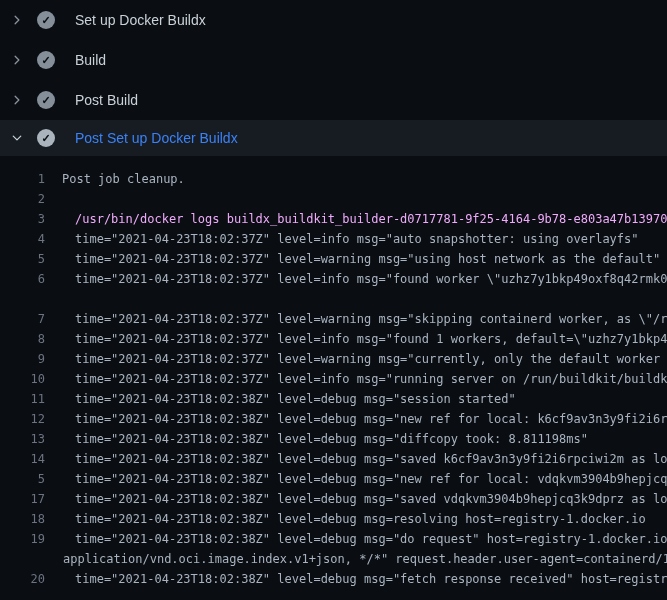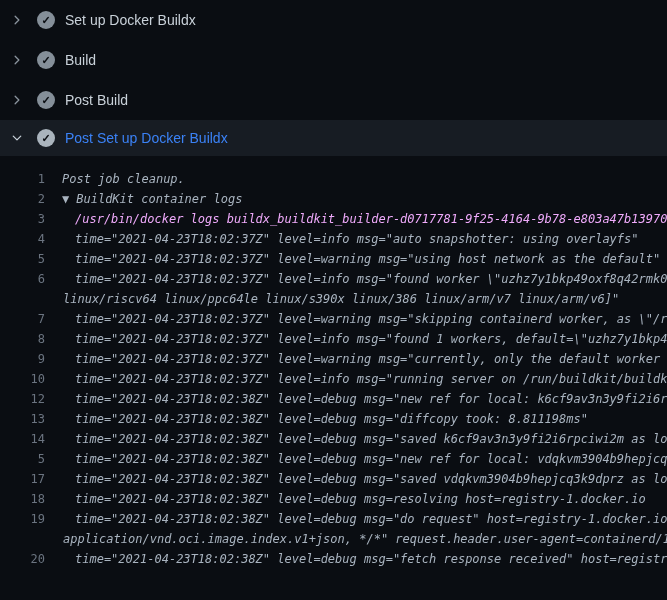--- a/index.html
+++ b/index.html
@@ -34,21 +34,21 @@
     border-radius: 50%;
     background: #858f99;
     color: #0b0e13;
     font-size: 11px;
     font-weight: bold;
     display: flex; align-items: center; justify-content: center;
     flex: none;
   }
   .step-row.expanded .check-circle { background: #aab4bd; }
   .step-label {
-    margin-left: 10px;
+    margin-left: 20px;
     font-size: 14px;
     color: #c9d1d9;
   }
   .step-row.expanded .step-label { color: #3b82f6; }
 
   
   .log {
     padding-top: 13px;
     width: 667px;
     overflow: hidden;
@@ -62,21 +62,21 @@
     white-space: pre;
     overflow: hidden;
   }
   .lnum {
     width: 45px;
     flex: none;
     text-align: right;
     color: #6b7480;
     cursor: pointer;
   }
-  .ltxt { color: #a9b4c0; font-style: italic; }
+  .ltxt { color: #a9b4c0; }
   .ind-top  .ltxt { padding-left: 17px; }
   .ind-inner .ltxt { padding-left: 30px; }
   .ind-wrap .ltxt { padding-left: 18px; }
   .cmd .ltxt { color: #f0abfc; }
   .group-icon { color: #a9b4c0; padding-right: 7px; cursor: pointer; }
 </style>
 </head>
 <body>
 
 <div class="panel">
@@ -123,21 +123,20 @@
 
   <div class="log">
 
     <div class="lrow ind-top">
       <span class="lnum">1</span>
       <span class="ltxt">Post job cleanup.</span>
     </div>
 
     <div class="lrow ind-top">
       <span class="lnum">2</span>
-      <span class="ltxt"><span class="group-icon">▼</span><span>BuildKit container logs</span></span>
     </div>
 
     <div class="lrow ind-inner cmd">
       <span class="lnum">3</span>
       <span class="ltxt">/usr/bin/docker logs buildx_buildkit_builder-d0717781-9f25-4164-9b78-e803a47b13970</span>
     </div>
 
     <div class="lrow ind-inner">
       <span class="lnum">4</span>
       <span class="ltxt">time="2021-04-23T18:02:37Z" level=info msg="auto snapshotter: using overlayfs"</span>
@@ -148,21 +147,20 @@
       <span class="ltxt">time="2021-04-23T18:02:37Z" level=warning msg="using host network as the default"</span>
     </div>
 
     <div class="lrow ind-inner">
       <span class="lnum">6</span>
       <span class="ltxt">time="2021-04-23T18:02:37Z" level=info msg="found worker \"uzhz7y1bkp49oxf8q42rmk0xjd\" [linux/amd64</span>
     </div>
 
     <div class="lrow ind-wrap">
       <span class="lnum"></span>
-      <span class="ltxt">linux/riscv64 linux/ppc64le linux/s390x linux/386 linux/arm/v7 linux/arm/v6]"</span>
     </div>
 
     <div class="lrow ind-inner">
       <span class="lnum">7</span>
       <span class="ltxt">time="2021-04-23T18:02:37Z" level=warning msg="skipping containerd worker, as \"/run/c</span>
     </div>
 
     <div class="lrow ind-inner">
       <span class="lnum">8</span>
       <span class="ltxt">time="2021-04-23T18:02:37Z" level=info msg="found 1 workers, default=\"uzhz7y1bkp49oxf</span>
@@ -171,20 +169,24 @@
     <div class="lrow ind-inner">
       <span class="lnum">9</span>
       <span class="ltxt">time="2021-04-23T18:02:37Z" level=warning msg="currently, only the default worker can b</span>
     </div>
 
     <div class="lrow ind-inner">
       <span class="lnum">10</span>
       <span class="ltxt">time="2021-04-23T18:02:37Z" level=info msg="running server on /run/buildkit/buildkitd.s</span>
     </div>
 
+    <div class="lrow ind-inner">
+      <span class="lnum">11</span>
+      <span class="ltxt">time="2021-04-23T18:02:38Z" level=debug msg="session started"</span>
+    </div>
 
     <div class="lrow ind-inner">
       <span class="lnum">12</span>
       <span class="ltxt">time="2021-04-23T18:02:38Z" level=debug msg="new ref for local: k6cf9av3n3y9fi2i6rpciwi</span>
     </div>
 
     <div class="lrow ind-inner">
       <span class="lnum">13</span>
       <span class="ltxt">time="2021-04-23T18:02:38Z" level=debug msg="diffcopy took: 8.811198ms"</span>
     </div>

